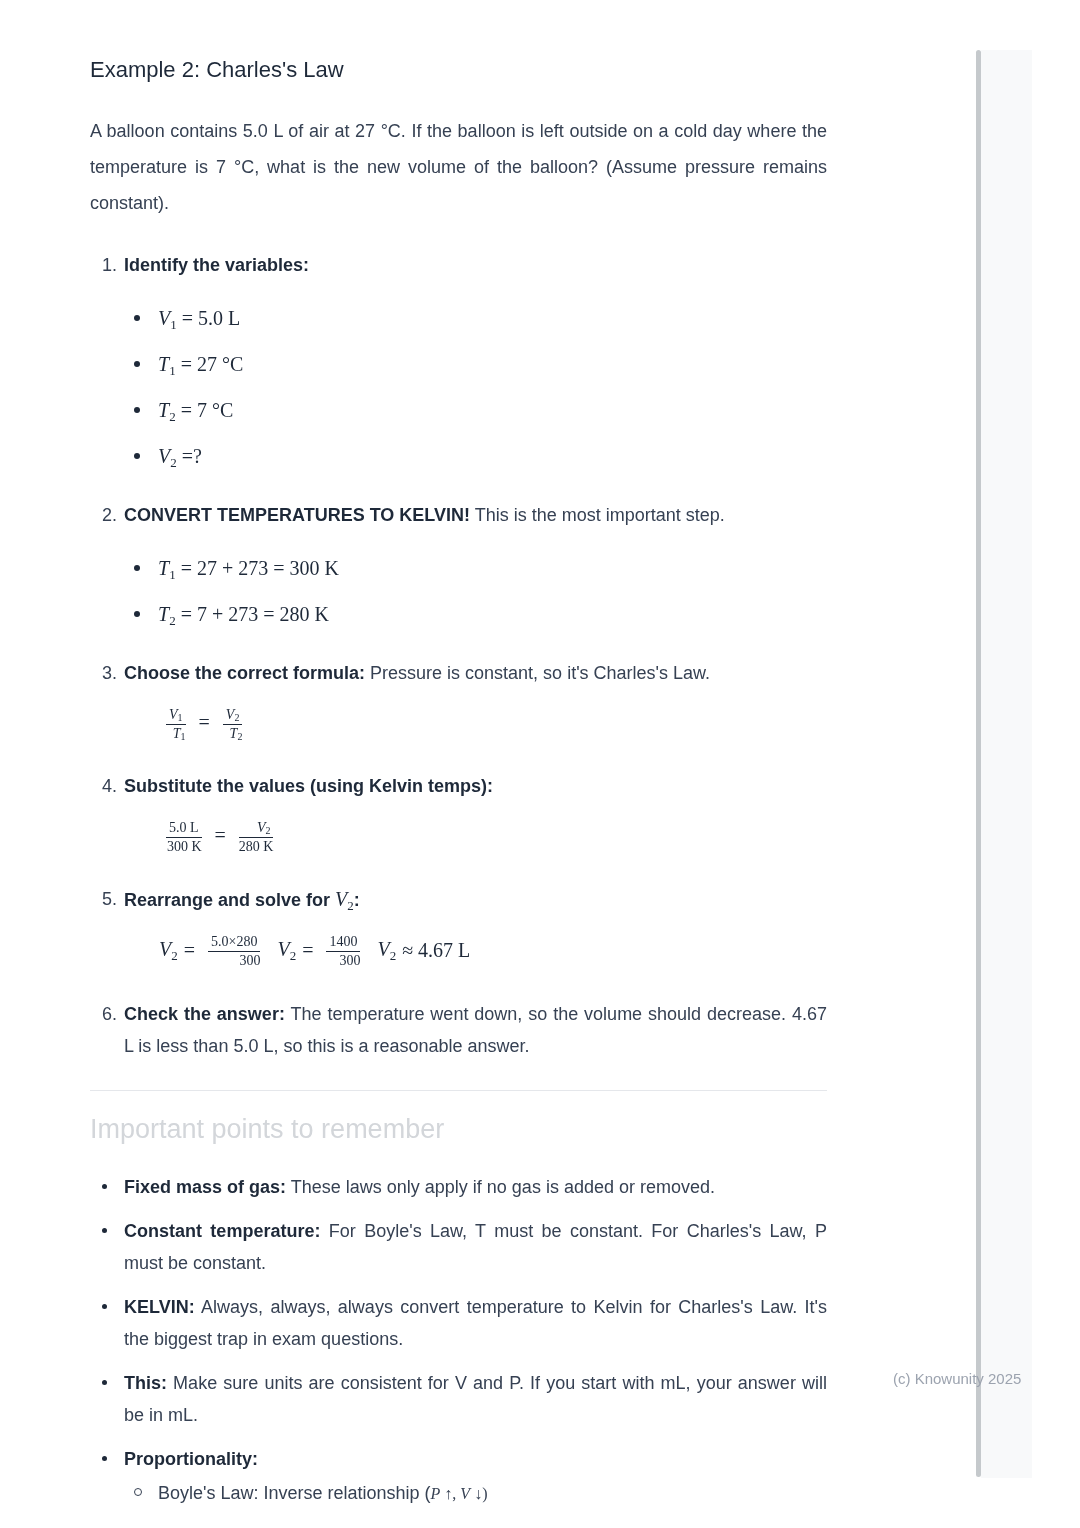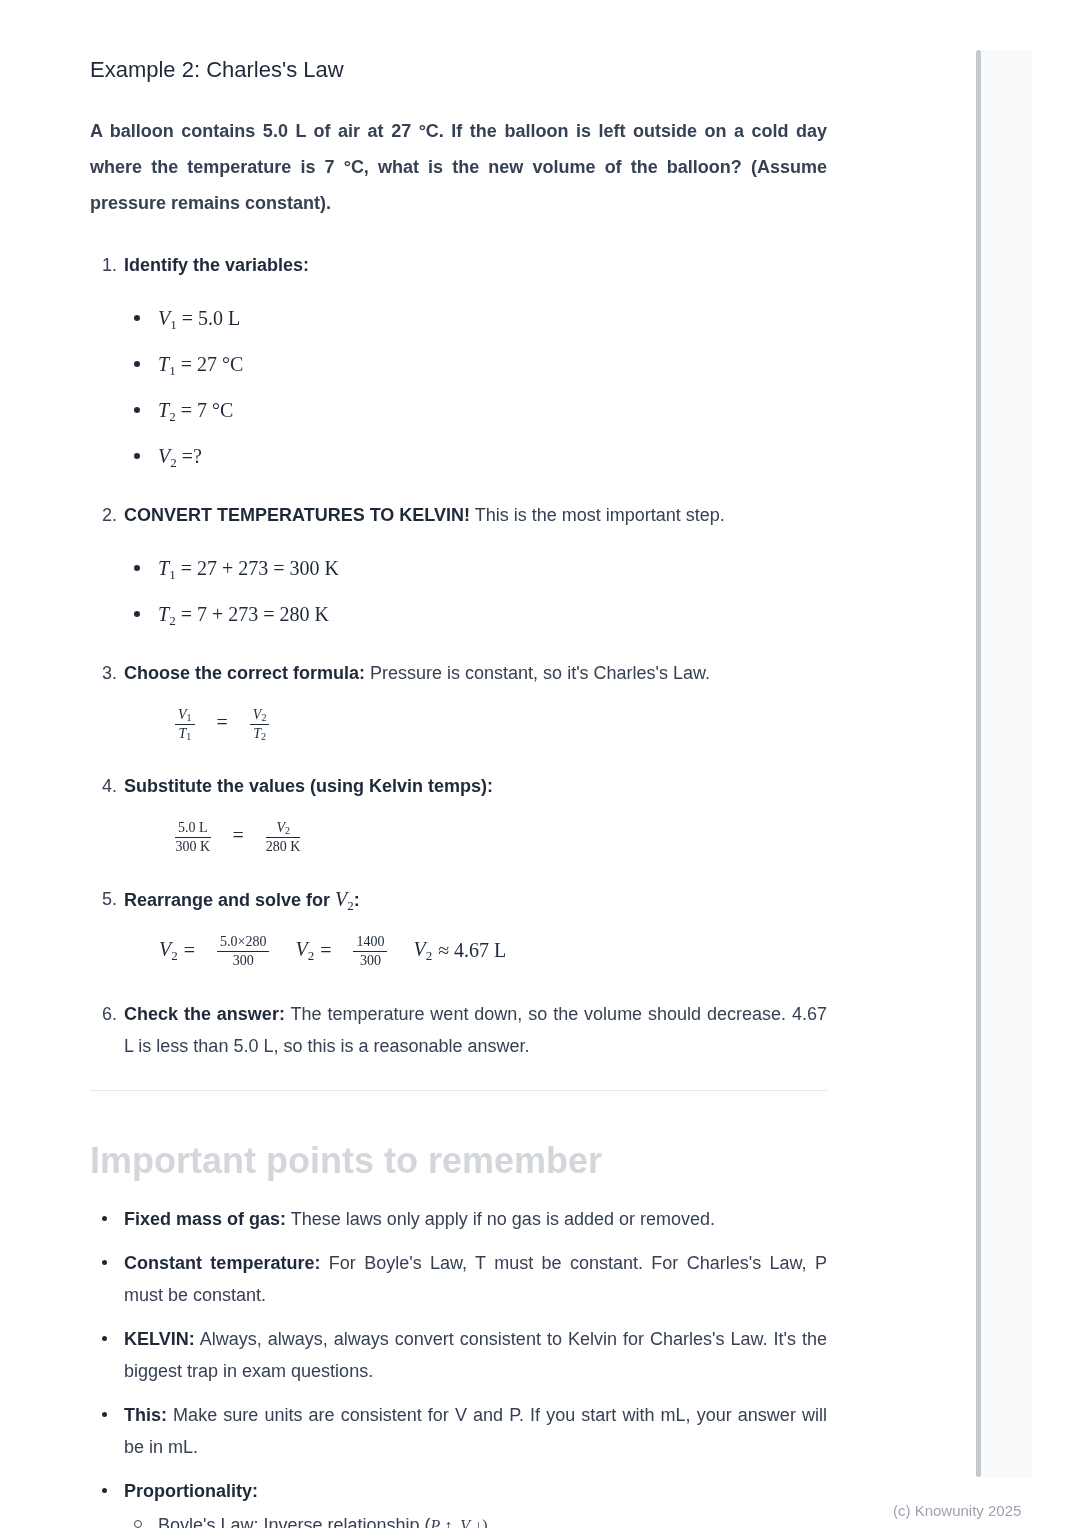--- a/index.html
+++ b/index.html
@@ -22,21 +22,20 @@
     font-weight:400;
     color:#1e2939;
     line-height:30px;
   }
   .intro {
     margin-top:28px;
     font-size:18px;
     line-height:36px;
     text-align:justify;
     color:#364153;
-    font-weight:bold;
   }
   strong, b { color:#1e2939; font-weight:700; }
 
   
   .steps { list-style:none; margin-top:22px; }
   .step { position:relative; padding-left:34px; margin-top:28px; }
   .step-num {
     position:absolute; left:12px; top:0;
     font-size:18px; line-height:32px; color:#364153;
   }
@@ -49,41 +48,41 @@
   .dot {
     position:absolute; left:10px; top:10px;
     width:6px; height:6px; border-radius:50%;
     background:#1e2939;
   }
 
   
   .math { font-family:"Liberation Serif", "DejaVu Serif", serif; font-size:20px; color:#1e2939; }
   .mi { font-style:italic; }
   .math sub { font-size:13px; font-style:normal; line-height:0; vertical-align:-4px; }
-  .frac { display:inline-block; vertical-align:middle; text-align:center; line-height:1.15; margin:0 16px; }
+  .frac { display:inline-block; vertical-align:middle; text-align:right; line-height:1.15; margin:0 7px; }
   .frac .fnum { display:block; border-bottom:1px solid #1e2939; padding:0 3px 1px 3px; }
   .frac .fden { display:block; padding-top:1px; }
   .frac-sm { font-size:14px; }
   .frac-sm sub { font-size:10px; vertical-align:-2px; }
   .eqs { margin:0 6px; }
   .formula-block { margin:18px 0 18px 35px; }
   .eq-gap { display:inline-block; width:10px; }
 
   
   .divider {
     margin-top:28px;
     border-top:1px solid #e5e7eb;
     height:0; width:737px;
   }
 
   
   .notes-heading {
-    margin-top:52px;
-    font-size:36px;
-    font-weight:700;
+    margin-top:20px;
+    font-size:27px;
+    font-weight:400;
     color:#d3d6da;
     line-height:36px;
   }
   .notes { list-style:none; margin-top:24px; }
   .notes > li { position:relative; padding-left:34px; margin-bottom:12px; font-size:18px; line-height:32px; text-align:justify; }
   .notes .dot { top:13px; left:12px; width:5px; height:5px; }
   .subnotes { list-style:none; margin-top:2px; }
   .subnotes li { position:relative; padding-left:34px; font-size:18px; line-height:32px; }
   .circle {
     position:absolute; left:10px; top:11px;
@@ -101,21 +100,21 @@
   }
   .scroll-thumb {
     position:absolute;
     left:976px; top:50px;
     width:5px; height:1427px;
     background:#c5c9cc;
     border-radius:3px;
   }
   .footer-note {
     position:absolute;
-    left:893px; top:1502px;
+    left:893px; top:1370px;
     font-size:15px;
     color:#9ca3af;
     z-index:5;
     white-space:nowrap;
   }
 </style>
 </head>
 <body>
 
 <div class="content">
@@ -189,21 +188,21 @@
 
   </ol>
 
   <div class="divider"></div>
 
   <h2 class="notes-heading">Important points to remember</h2>
 
   <ul class="notes">
     <li><span class="dot"></span><strong>Fixed mass of gas:</strong><span> These laws only apply if no gas is added or removed.</span></li>
     <li><span class="dot"></span><strong>Constant temperature:</strong><span> For Boyle's Law, T must be constant. For Charles's Law, P must be constant.</span></li>
-    <li><span class="dot"></span><strong>KELVIN:</strong><span> Always, always, always convert consistent to Kelvin for Charles's Law. It's the biggest trap in exam questions.</span></li>
+    <li><span class="dot"></span><strong>KELVIN:</strong><span> Always, always, always convert temperature to Kelvin for Charles's Law. It's the biggest trap in exam questions.</span></li>
     <li><span class="dot"></span><strong>This:</strong><span> Make sure units are consistent for V and P. If you start with mL, your answer will be in mL.</span></li>
     <li><span class="dot"></span><strong>Proportionality:</strong><span></span>
       <ul class="subnotes">
         <li><span class="circle"></span><span>Boyle's Law: Inverse relationship (</span><span class="inline-math-sans"><span class="mi">P</span><span> ↑</span><span>, </span><span class="mi">V</span><span> ↓</span><span>)</span></span></li>
       </ul>
     </li>
   </ul>
 
 </div>
 

